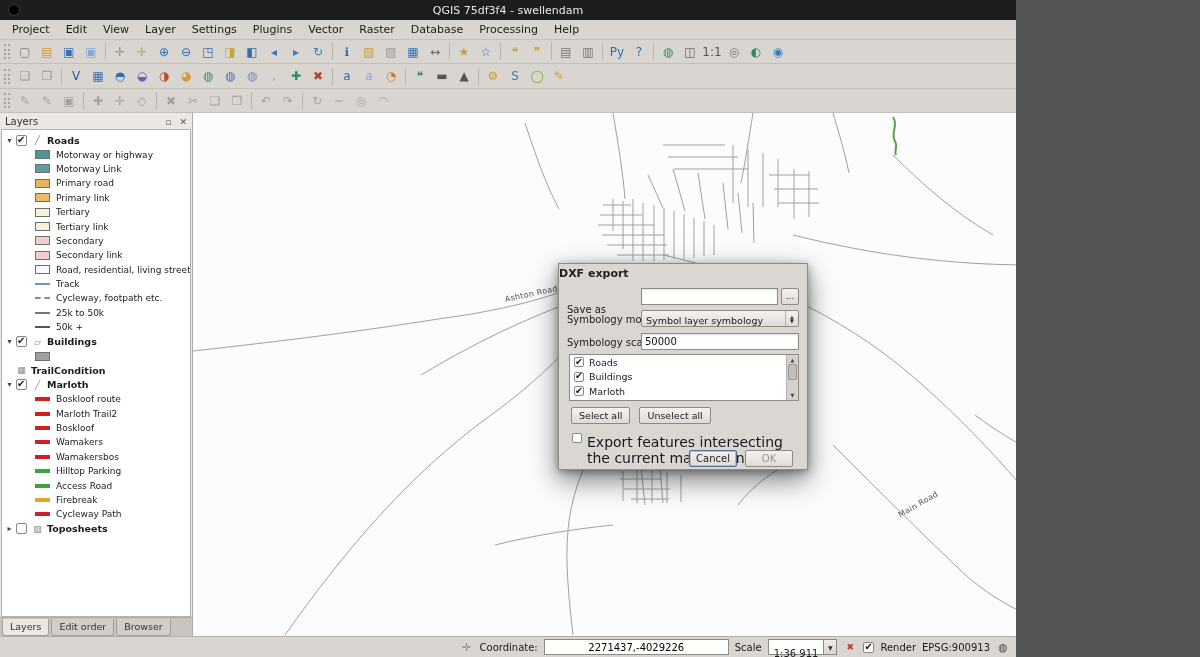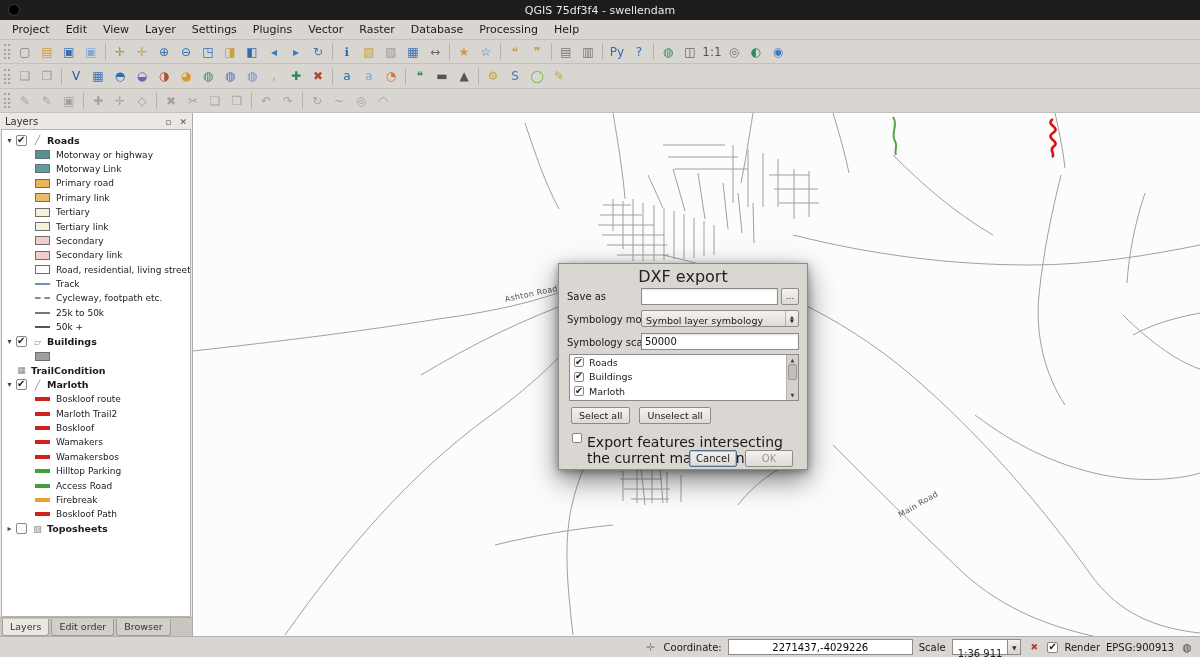--- a/index.html
+++ b/index.html
@@ -1,17 +1,17 @@
 <!DOCTYPE html>
 <html><head>
 <meta charset="utf-8">
 <style>
 *{box-sizing:border-box}
 html,body{margin:0;padding:0;background:#555}
-#app{position:relative;width:1200px;height:657px;overflow:hidden;background:#0c4a6e;
+#app{position:relative;width:1016px;height:657px;overflow:hidden;background:#0c4a6e;
      font-family:"DejaVu Sans","Liberation Sans",sans-serif;font-size:11px;color:#1a1a1a;user-select:none}
 
 
 .titlebar{height:20px;background:#1d1d1d;color:#e9e9e9;display:flex;align-items:center;justify-content:center;position:relative;font-size:11px}
 .win-icon{position:absolute;left:8px;top:4px;width:12px;height:12px;border-radius:50%;background:#000;box-shadow:inset 0 0 0 1px #3c3c3c}
 
 
 .menubar{height:20px;background:#d9d5d1;border-bottom:1px solid #c3bfbb;display:flex;align-items:center;padding-left:4px}
 .menu-item{padding:3px 8px;cursor:default}
 
@@ -49,21 +49,21 @@
 .panel-tab.active{background:#ebe8e4}
 
 
 .map-canvas{flex:1;position:relative;background:#fcfcfc;overflow:hidden}
 .map-canvas svg{position:absolute;left:0;top:0}
 .map-label{position:absolute;font-size:8px;color:#555;transform-origin:left center;letter-spacing:.3px;white-space:nowrap}
 
 
 .dialog{position:absolute;left:558px;top:263px;width:250px;height:207px;background:#dad6d2;border:1px solid #8f8a84;
         box-shadow:0 10px 26px rgba(0,0,0,.5),0 2px 8px rgba(0,0,0,.35);z-index:40;font-size:10px}
-.dlg-title{position:absolute;top:3px;left:0;right:0;text-align:center;font-weight:normal;font-size:16px;color:#222}
+.dlg-title{position:absolute;top:3px;left:0;right:0;font-weight:bold;font-size:11px;color:#222}
 .dlg-label{position:absolute;left:8px;color:#1a1a1a;font-size:10px}
 .fld{position:absolute;background:#fff;border:1px solid #8f8a84;box-shadow:inset 0 1px 2px rgba(0,0,0,.12);
      font-family:"DejaVu Sans",sans-serif;font-size:10px;padding:0 3px;color:#111;outline:none}
 .btnish{background:linear-gradient(#f5f3f1,#dedad6);border:1px solid #8f8a84;border-radius:2px;color:#222;cursor:default}
 .browse-btn{position:absolute;left:222px;top:24px;width:18px;height:17px;text-align:center;line-height:15px;font-size:9px}
 .dlg-combo{position:absolute;left:82px;top:46px;width:158px;height:17px;display:flex;align-items:flex-end;
            background:linear-gradient(#f5f3f1,#dedad6);border:1px solid #8f8a84;border-radius:2px}
 .dlg-combo .val{flex:1;padding-left:4px;font-size:9.5px;white-space:nowrap;overflow:hidden}
 .dlg-combo .arrows{width:13px;height:100%;display:flex;flex-direction:column;align-items:center;justify-content:center;
                    font-size:5px;line-height:4px;color:#333;border-left:1px solid #b5b1ad}
@@ -335,21 +335,21 @@
           <div class="tree-row child">
             <span class="tw-swatch sw-thick" style="background: rgb(63, 160, 63);"></span>
             <span class="tw-label">Access Road</span>
           </div>
           <div class="tree-row child">
             <span class="tw-swatch sw-thick" style="background: rgb(232, 160, 46);"></span>
             <span class="tw-label">Firebreak</span>
           </div>
           <div class="tree-row child">
             <span class="tw-swatch sw-thick" style="background: rgb(208, 32, 32);"></span>
-            <span class="tw-label">Boskloof Path</span>
+            <span class="tw-label">Cycleway Path</span>
           </div>
           <div class="tree-row">
             <span class="tw-exp">▸</span>
             <span class="tw-cb"></span>
             <span class="tw-icon">▨</span>
             <span class="tw-label b">Toposheets</span>
           </div>
         </div>
       <div class="panel-tabs" id="panelTabs">
           <span class="panel-tab active">Layers</span>
@@ -397,21 +397,21 @@
       <div id="mapLabels">
           <span class="map-label" style="left: 312px; top: 182px; transform: rotate(-12deg);">Ashton Road</span>
           <span class="map-label" style="left: 706px; top: 398px; transform: rotate(-30deg);">Main Road</span>
         </div>
     </div>
   </div>
 
   <div class="dialog">
     <div class="dlg-title">DXF export</div>
 
-    <span class="dlg-label" style="top:27px">Save as</span>
+    <span class="dlg-label" style="top:40px">Save as</span>
     <input class="fld" style="left: 82px; top: 24px; width: 137px; height: 17px;" value="">
     <span class="browse-btn btnish">...</span>
 
     <span class="dlg-label" style="top:50px">Symbology mode</span>
     <div class="dlg-combo">
       <span class="val">Symbol layer symbology</span>
       <span class="arrows">
           <span>▲</span>
           <span>▼</span>
         </span>

